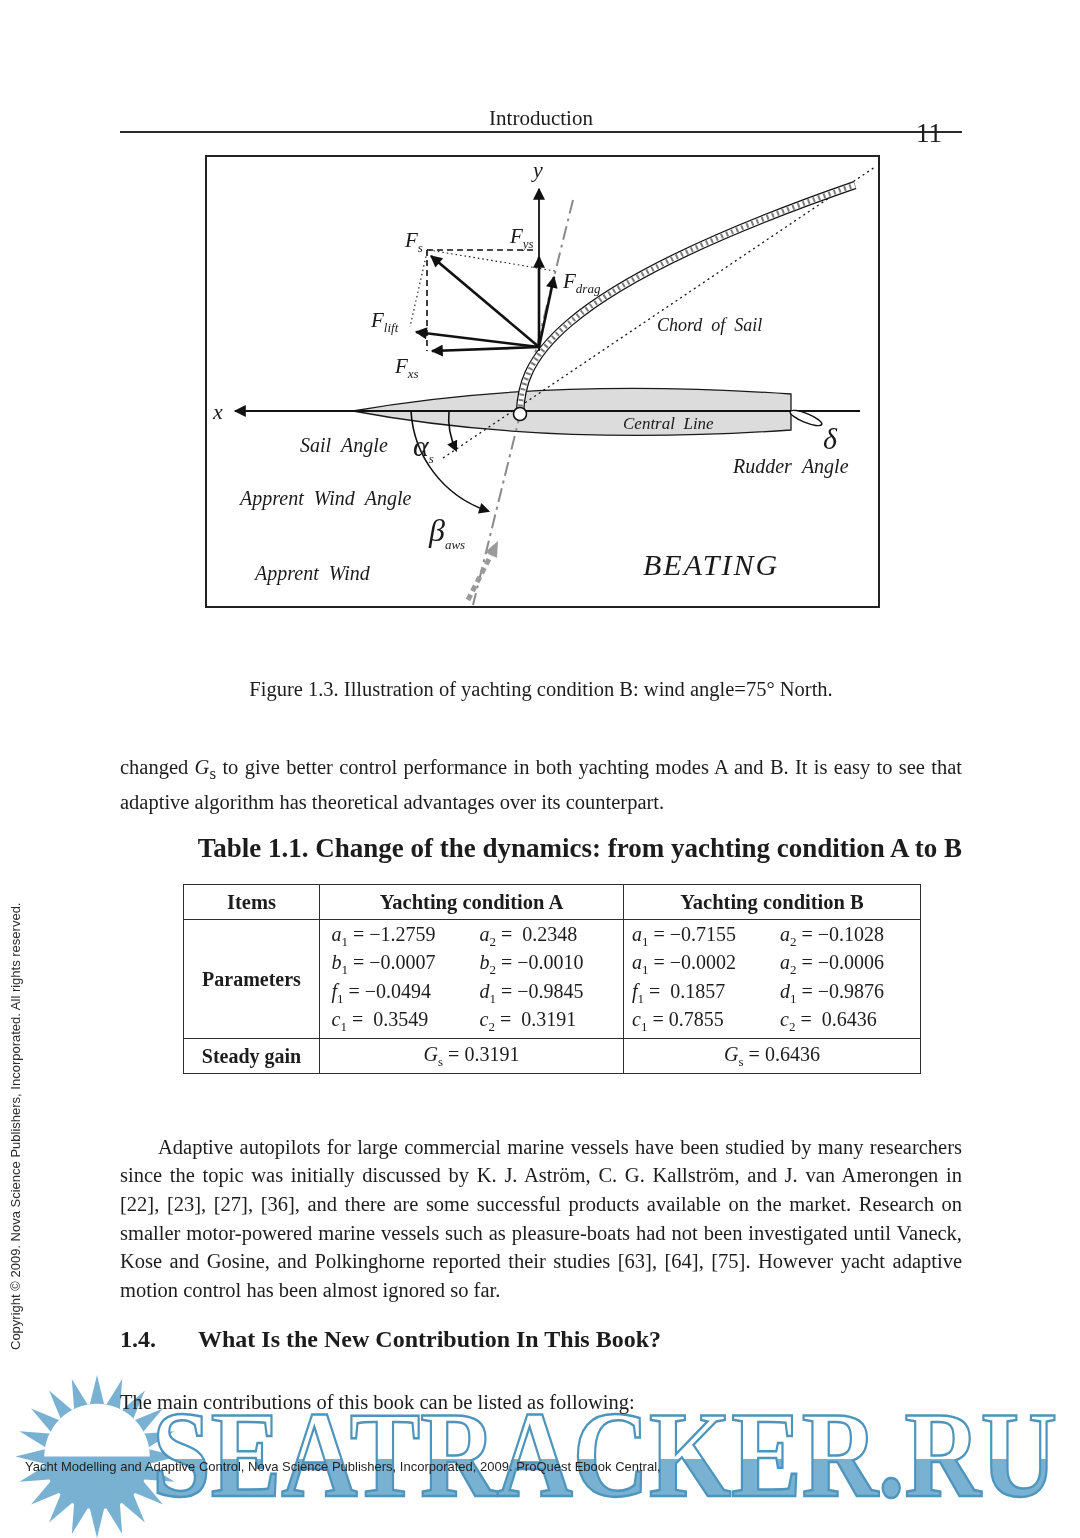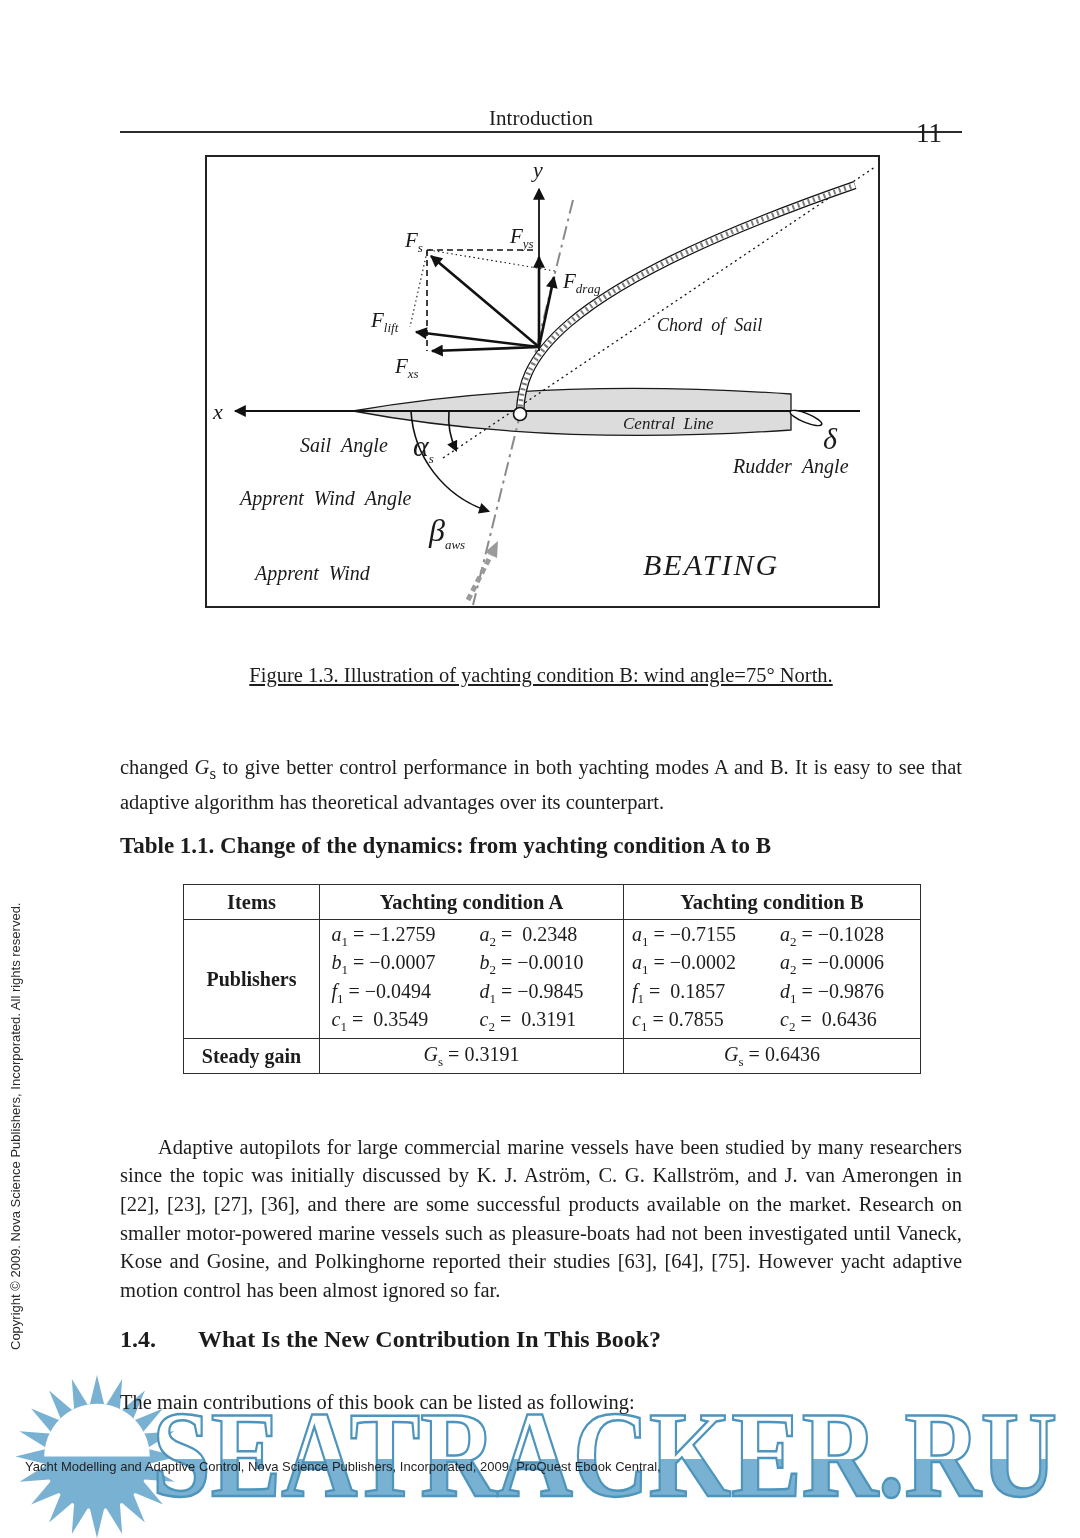--- a/index.html
+++ b/index.html
@@ -10,26 +10,26 @@
   
   .page-header{position:absolute;top:106px;left:120px;width:842px;z-index:2;
     border-bottom:2px solid #2b2b2b;}
   .page-header .htitle{display:block;text-align:center;font-size:21px;}
   .page-header .hnum{position:absolute;right:20px;top:0;font-size:27px;margin-top:12px;}
   
   .figure-wrap{position:absolute;top:155px;left:205px;z-index:2;}
   .figtext{font-family:"Liberation Serif",serif;font-style:italic;fill:#1a1a1a;}
   .sub{font-size:13px;}
   
-  .fig-caption{position:absolute;top:664px;left:120px;width:842px;text-align:center;
-    font-size:20.5px;z-index:2;text-decoration:underline;}
+  .fig-caption{position:absolute;top:678px;left:120px;width:842px;text-align:center;
+    font-size:20.5px;z-index:2;}
   .para1{position:absolute;top:731px;left:120px;width:842px;font-size:20.5px;
     line-height:1.55;text-align:justify;z-index:2;}
-  .tbl-title{position:absolute;top:833px;left:120px;width:842px;text-align:left;
-    font-weight:bold;font-size:23px;z-index:2;}
+  .tbl-title{position:absolute;top:833px;left:120px;width:842px;text-align:right;
+    font-weight:bold;font-size:27px;z-index:2;}
   
   table.dyn{position:absolute;top:884px;left:183px;width:710px;border-collapse:collapse;
     font-size:20px;z-index:2;table-layout:fixed;}
   table.dyn td,table.dyn th{border:1.7px solid #2e2e2e;padding:2px 4px;vertical-align:middle;}
   table.dyn th{font-size:20.5px;text-align:center;height:30px;}
   .c-items{width:127px;} .c-a{width:295px;} .c-b{width:288px;}
   .rowlabel{font-weight:bold;text-align:center;}
   .pcell{padding:6px 0;}
   .pline{display:flex;justify-content:center;gap:16px;height:28.5px;align-items:center;}
   .peq{display:inline-block;width:132px;text-align:left;white-space:nowrap;}
@@ -187,21 +187,21 @@
 <div class="tbl-title">Table 1.1. Change of the dynamics: from yachting condition A to B</div>
 
 <table class="dyn">
   <tbody>
       <tr>
     <th class="c-items">Items</th>
     <th class="c-a">Yachting condition A</th>
     <th class="c-b">Yachting condition B</th>
   </tr>
   <tr>
-    <td class="rowlabel">Publishers</td>
+    <td class="rowlabel">Parameters</td>
     <td class="pcell">
       <div class="pline">
             <span class="peq"><i>a</i><sub>1</sub> <span>= −1.2759</span></span>
             <span class="peq"><i>a</i><sub>2</sub> <span>= &nbsp;0.2348</span></span>
           </div>
       <div class="pline">
             <span class="peq"><i>b</i><sub>1</sub> <span>= −0.0007</span></span>
             <span class="peq"><i>b</i><sub>2</sub> <span>= −0.0010</span></span>
           </div>
       <div class="pline">

